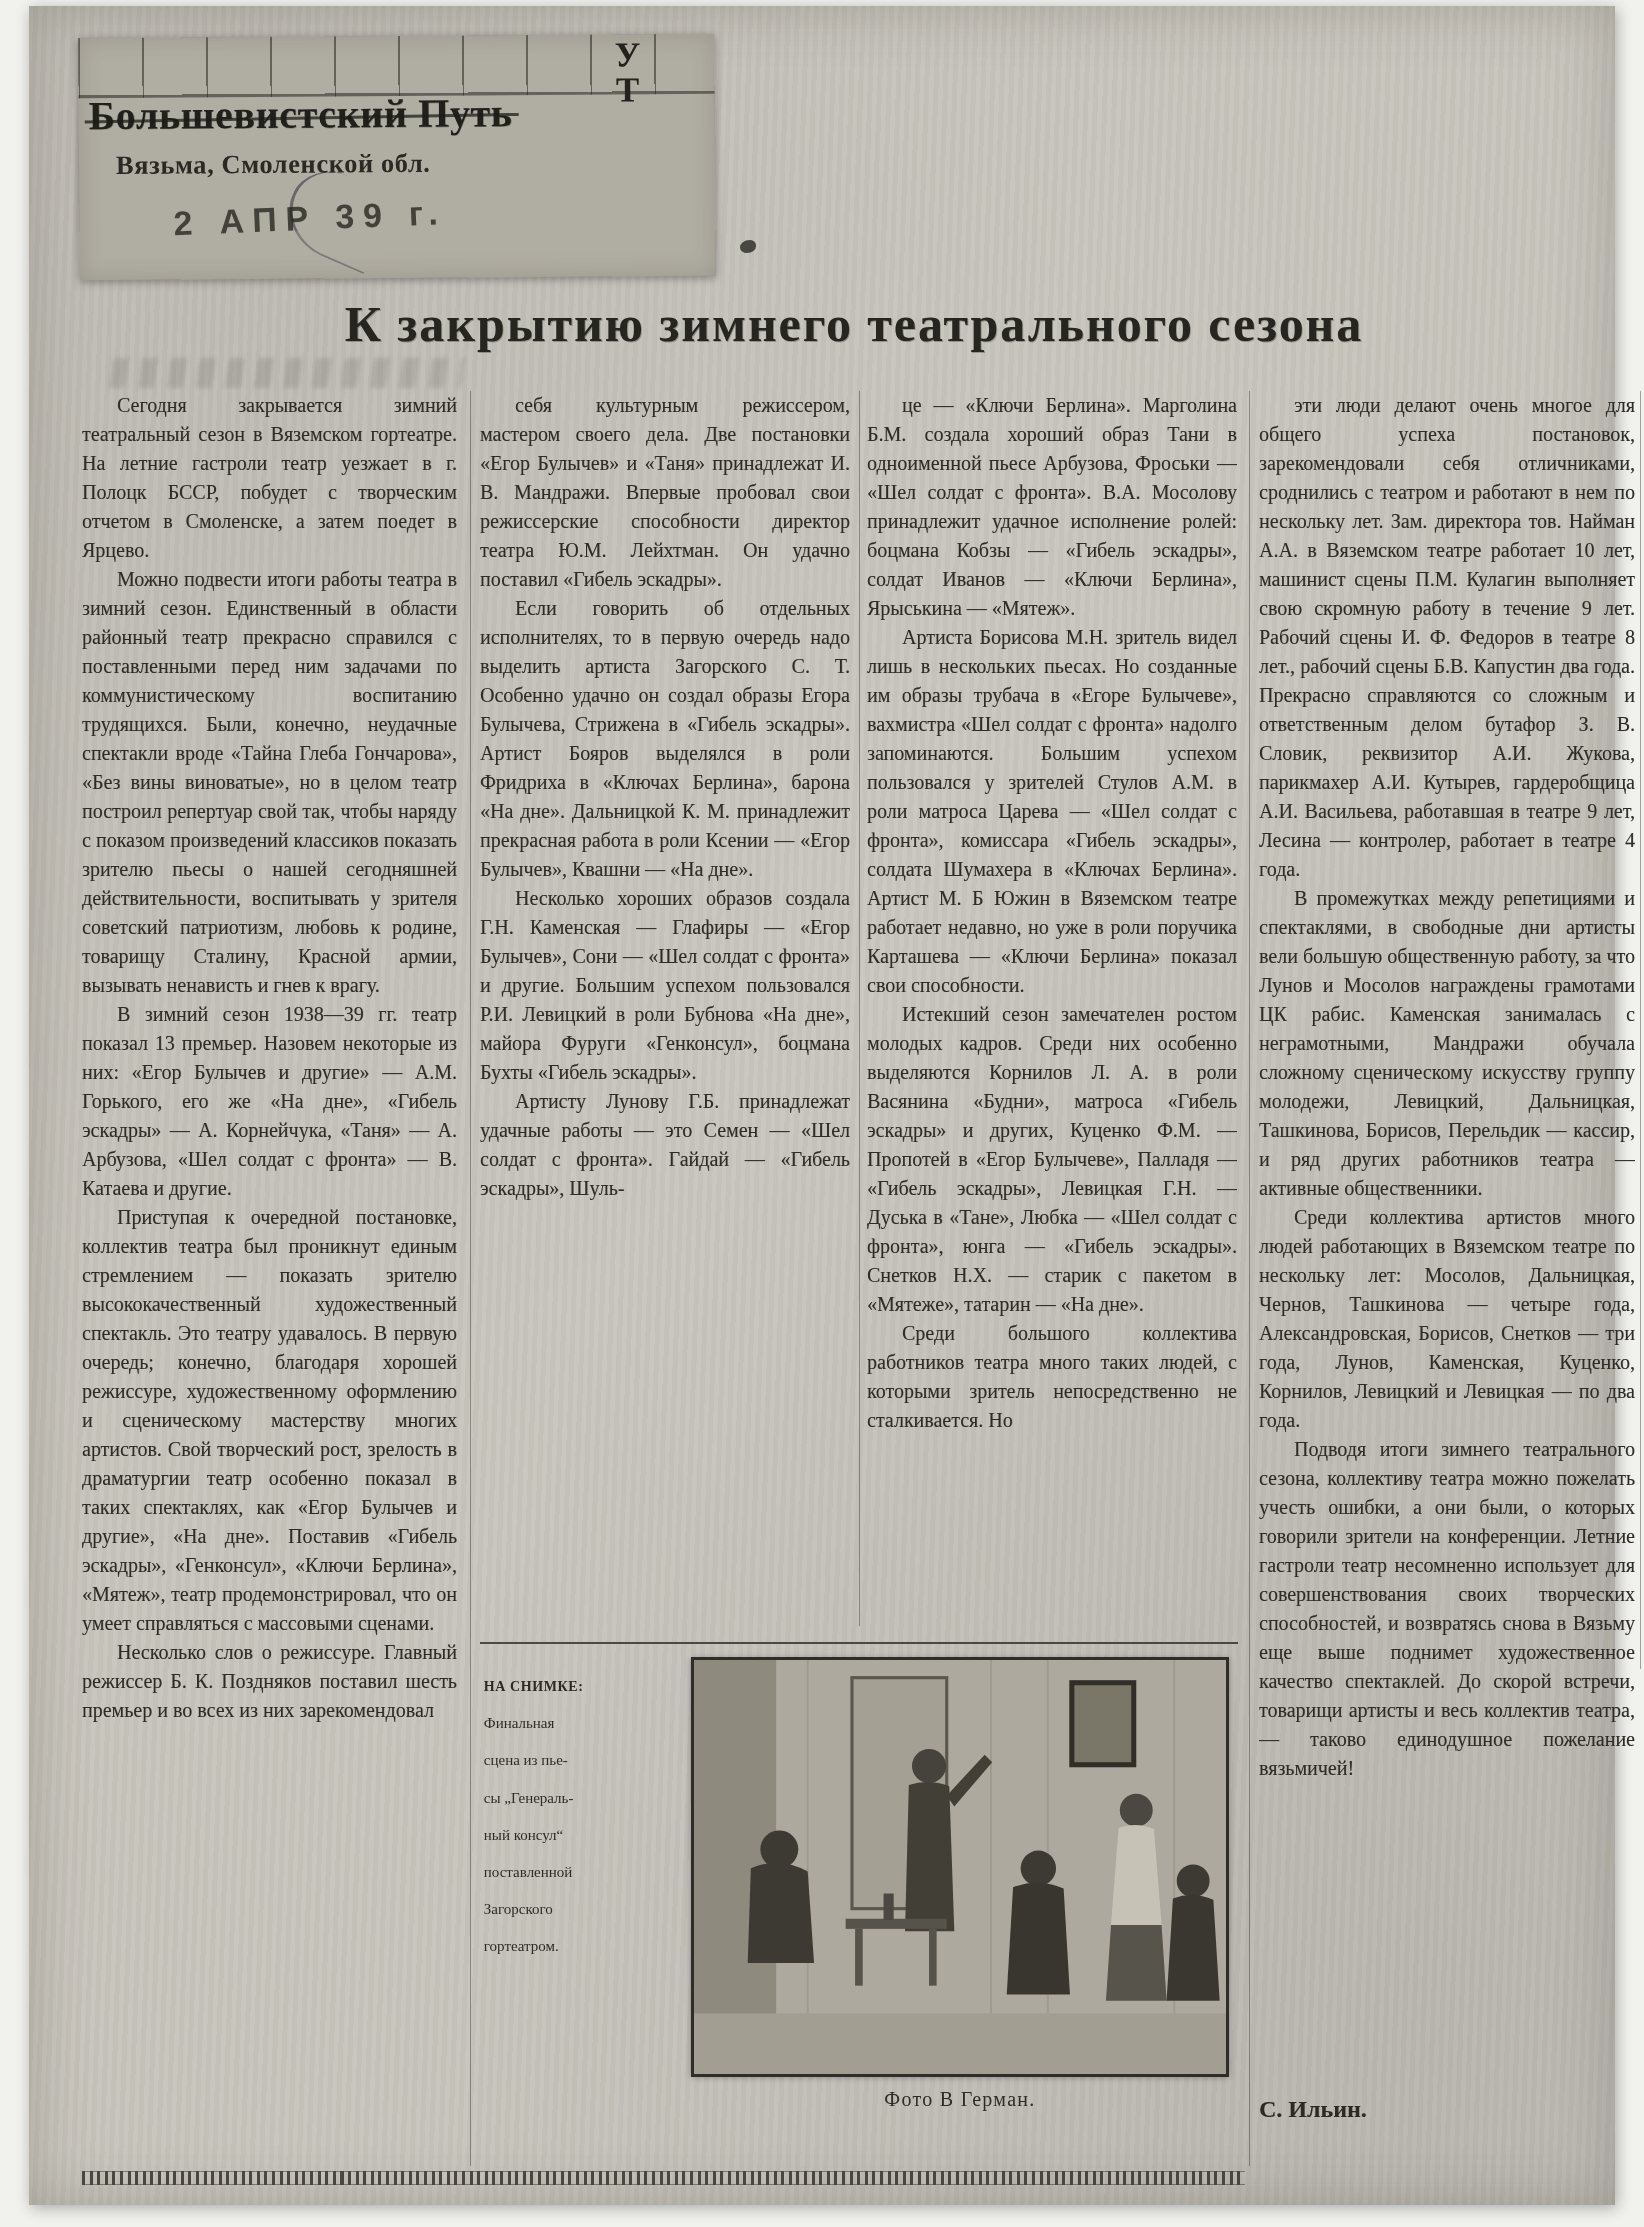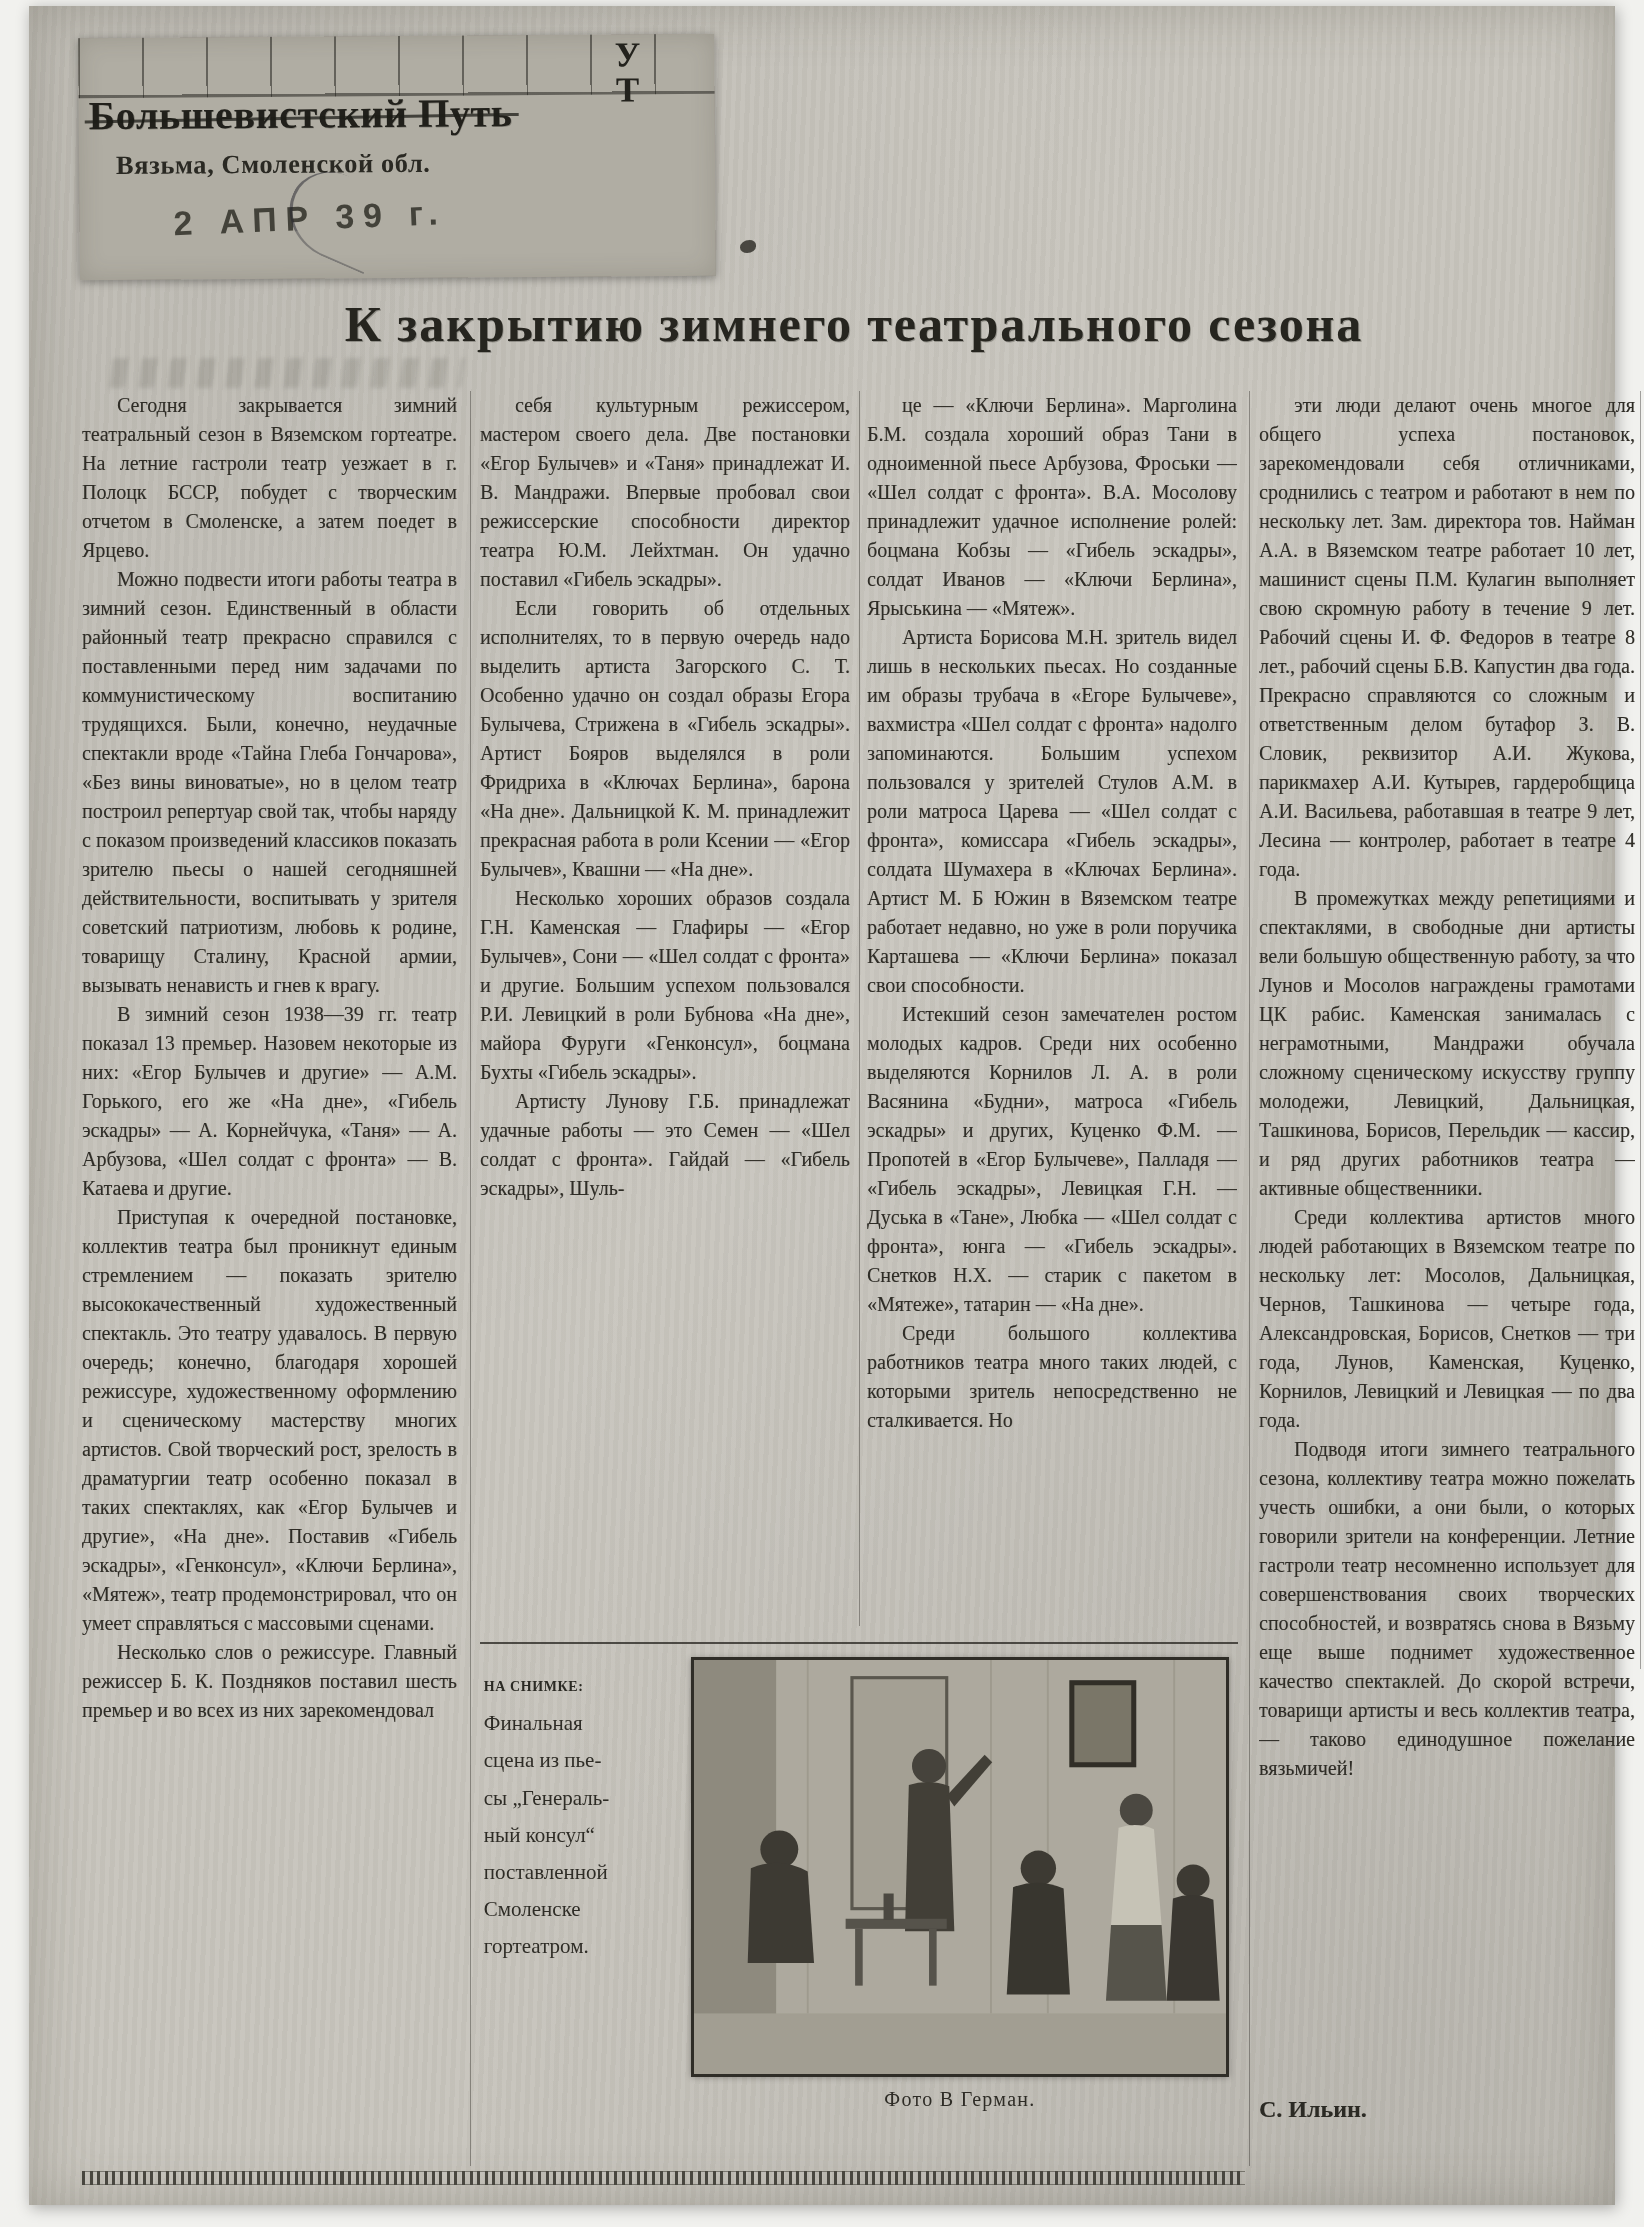--- a/index.html
+++ b/index.html
@@ -107,21 +107,21 @@
   .rule-b{left:830px;top:385px;height:1235px;}
   .rule-c{left:1220px;top:385px;height:1775px;}
   .rule-d{left:1611px;top:385px;height:1278px;}
   
   .photo-block{
     position:absolute;left:451px;top:1636px;width:758px;height:504px;
     border-top:2.5px solid rgba(45,43,37,.8);
   }
   .cap{position:absolute;left:3.8px;top:35px;width:193px;}
   .cap-label{font-size:14px;font-weight:bold;letter-spacing:0.6px;margin-bottom:14px;color:#2b2a24;}
-  .cap-line{margin:0 0 8.2px 0;font-size:21px;line-height:29px;text-indent:0;}
+  .cap-line{margin:0 0 8.2px 0;font-size:15px;line-height:29px;text-indent:0;}
   .photo-frame{
     position:absolute;left:211px;top:12.6px;width:538px;height:420px;
     border:3.8px solid #2f2d27;box-sizing:border-box;
     background:#b2aea2;
     box-shadow:0 1.3px 6.3px rgba(0,0,0,.3);
   }
   .photo-frame svg{width:100%;height:100%;display:block;}
   .credit{
     position:absolute;left:211px;top:444px;width:538px;
     text-align:center;font-size:20px;letter-spacing:1.3px;color:#2e2c26;
@@ -189,21 +189,21 @@
 
   <div class="photo-block">
     <div class="cap">
       <div class="cap-label">НА СНИМКЕ:</div>
       <div class="cap-lines">
           <p class="cap-line">Финальная</p>
           <p class="cap-line">сцена из пье-</p>
           <p class="cap-line">сы „Генераль-</p>
           <p class="cap-line">ный консул“</p>
           <p class="cap-line">поставленной</p>
-          <p class="cap-line">Смоленске</p>
+          <p class="cap-line">Загорского</p>
           <p class="cap-line">гортеатром.</p>
         </div>
     </div>
     <div class="photo-frame">
       <svg viewBox="0 0 842 656" preserveAspectRatio="none">
         <rect width="842" height="656" fill="#b2aea2"></rect>
         <rect x="0" y="0" width="130" height="656" fill="#918d80"></rect>
         <g stroke="#a29e91" stroke-width="3">
           <line x1="180" y1="0" x2="180" y2="560"></line>
           <line x1="470" y1="0" x2="470" y2="560"></line>

